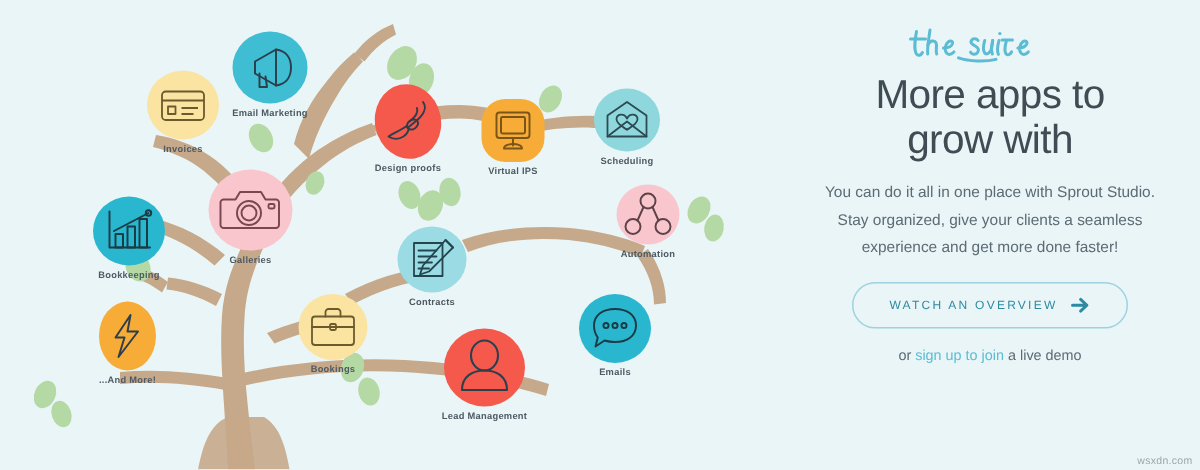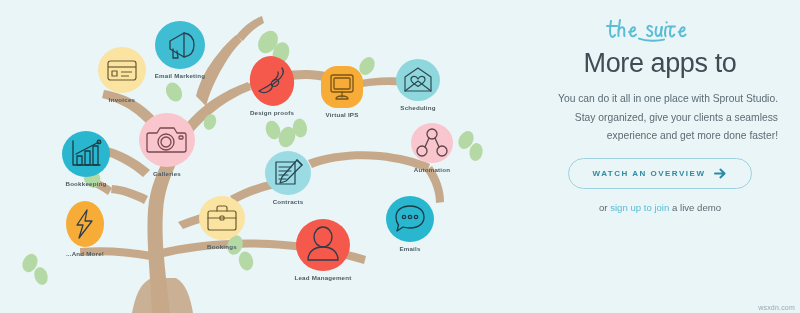--- a/index.html
+++ b/index.html
@@ -72,36 +72,35 @@
     font-weight: 400;
     color: #3f4c54;
     letter-spacing: -0.4px;
   }
   #subcopy {
     margin-top: 12px;
     font-size: 10.3px;
     line-height: 1.78;
     color: #5c6b74;
     padding: 0 4px;
-    text-align: right;
   }
   #cta-wrap { margin-top: 13px; display: flex; justify-content: center; }
   #cta-button {
     display: inline-flex;
     align-items: center;
     gap: 9px;
     border: 1.4px solid #9ed2e0;
     border-radius: 30px;
     padding: 9px 24px;
     background: transparent;
     cursor: pointer;
   }
   #cta-label {
     font-size: 8px;
-    font-weight: 700;
+    font-weight: 400;
     letter-spacing: 1.5px;
     color: #2e8aa3;
   }
   #cta-arrow { color: #2e8aa3; display: flex; align-items: center; }
   #demo-line {
     margin-top: 13px;
     font-size: 9.6px;
     color: #5c6b74;
     text-align: center;
   }
@@ -388,20 +387,21 @@
           <path d="M66 11 C65 14.4 64.4 17.8 65.6 19.8 C66.5 21.2 68.4 20.4 69.4 18.6"></path>
           <path d="M63 10.6 H70"></path>
           <path d="M73.6 16 C76.6 16 79 15 79.6 13 C79.9 11.4 78.2 10.8 76.9 11.8 C75 13.2 73.9 17 75.6 19.3 C76.8 20.9 79.2 20.4 80.6 18.6"></path>
           <path d="M34 22.6 C41 25 52 25.4 59 23.6"></path>
         </g>
       </svg>
     </div>
 
     <h1 id="headline">
       <span>More apps to</span><br>
+      <span>grow with</span>
     </h1>
 
     <p id="subcopy">You can do it all in one place with Sprout Studio. Stay organized, give your clients a seamless experience and get more done faster!</p>
 
     <div id="cta-wrap">
       <button id="cta-button">
         <span id="cta-label">WATCH AN OVERVIEW</span>
         <span id="cta-arrow">
           <svg width="13" height="11" viewBox="0 0 13 11">
             <path d="M1 5.5 H10 M6.4 1.6 L10.6 5.5 L6.4 9.4" fill="none" stroke="#2e8aa3" stroke-width="2" stroke-linecap="round" stroke-linejoin="round"></path>

